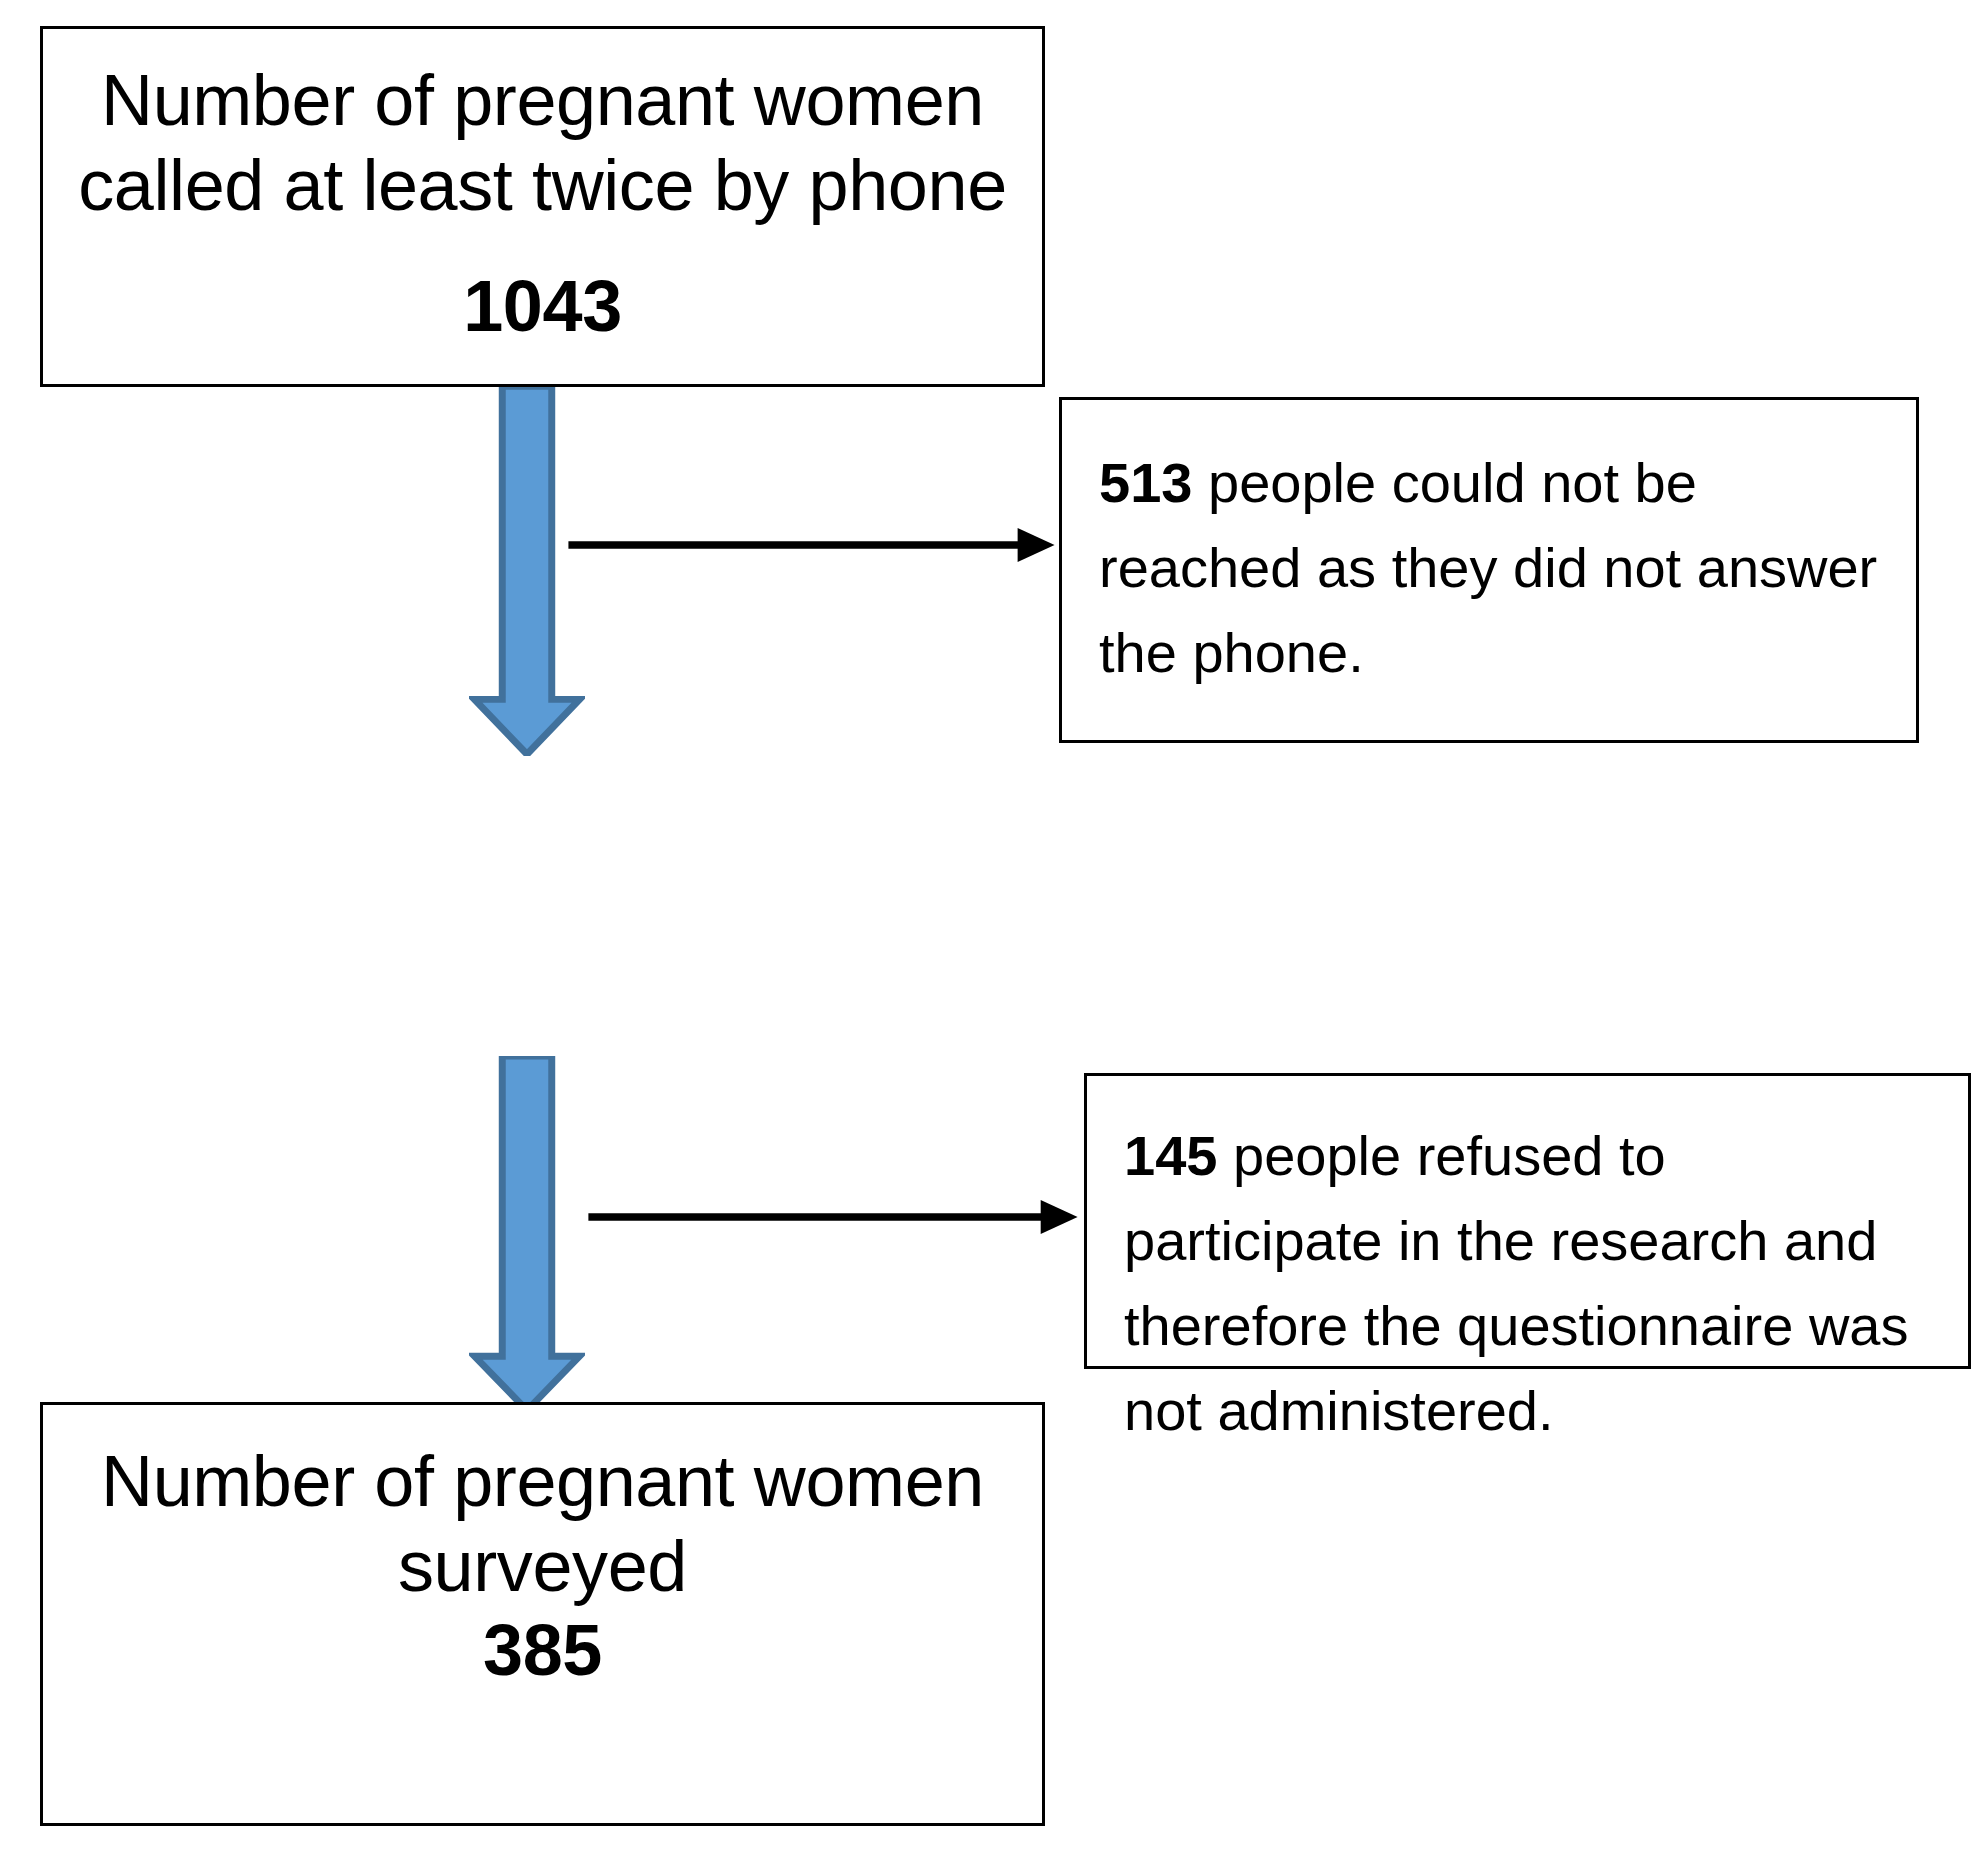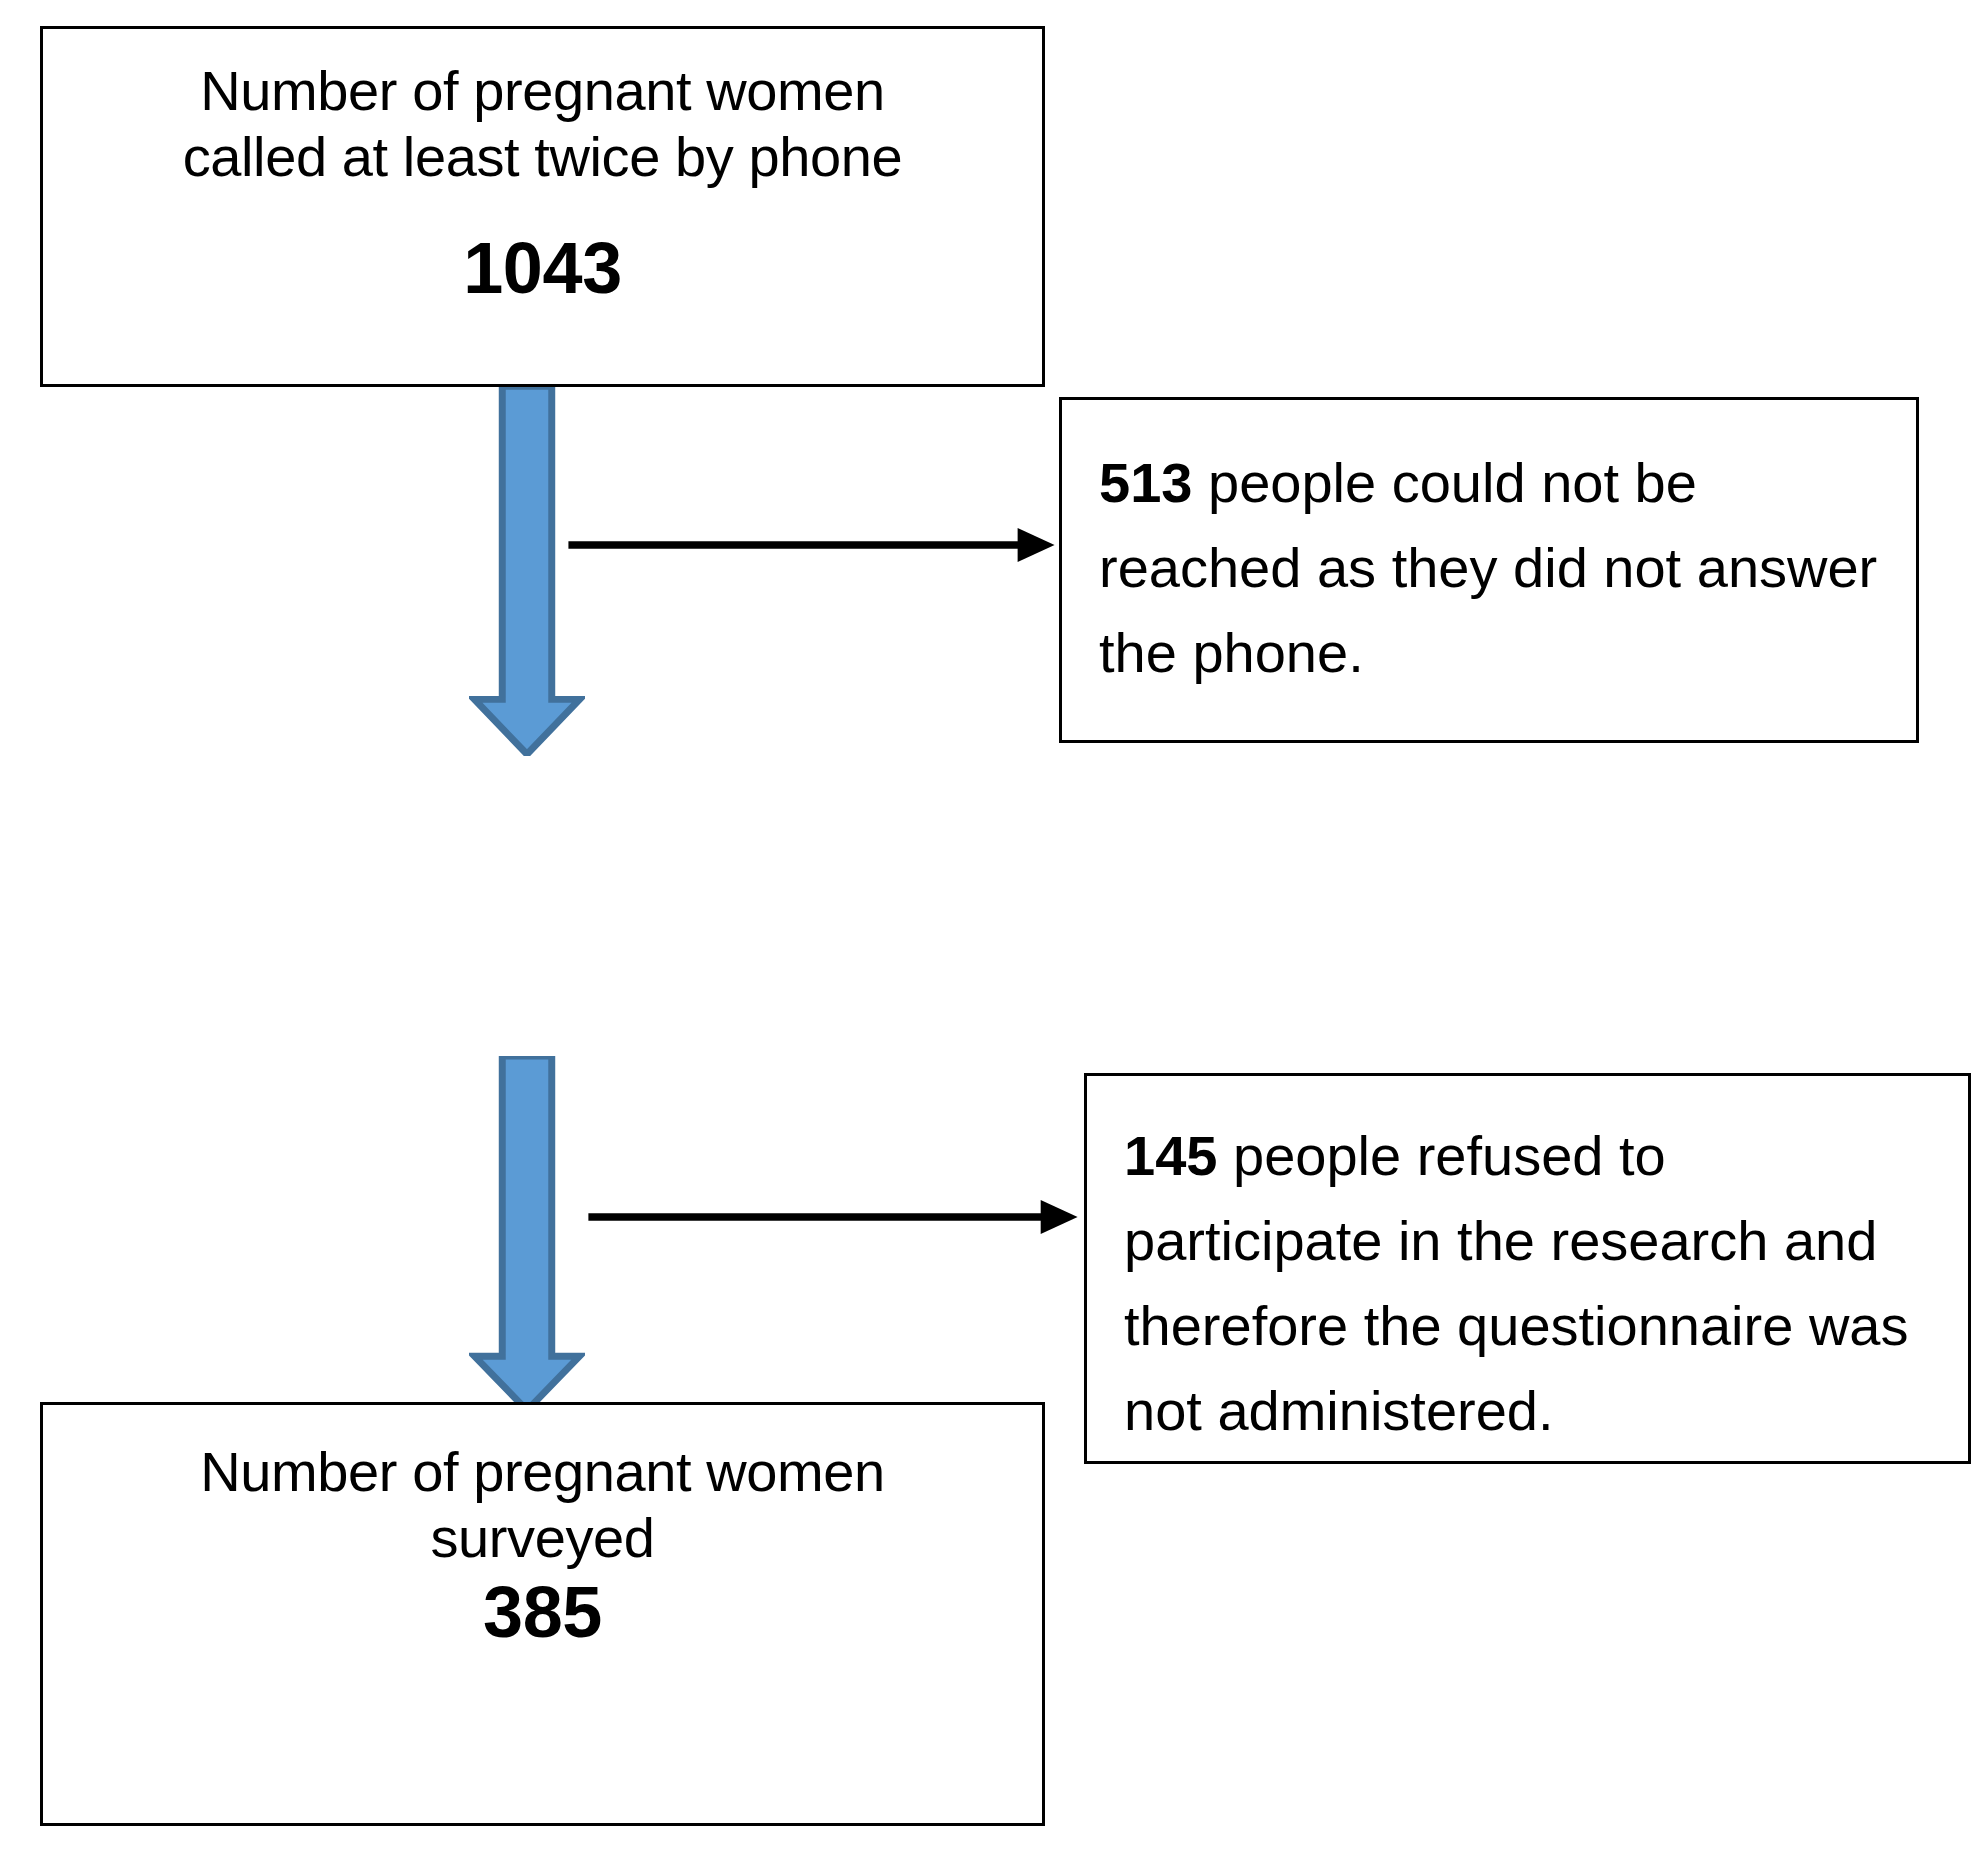--- a/index.html
+++ b/index.html
@@ -39,21 +39,21 @@
     display: flex;
     flex-direction: column;
     justify-content: flex-start;
     align-items: flex-start;
     z-index: 3;
   }
 
   
   .box-title {
     font-family: "Liberation Sans", "DejaVu Sans", sans-serif;
-    font-size: 56px;
+    font-size: 72px;
     font-weight: 400;
     line-height: 1.18;
     color: #000000;
     text-align: center;
     letter-spacing: -0.4px;
     white-space: pre-line;
   }
   .box-count {
     font-family: "Liberation Sans", "DejaVu Sans", sans-serif;
     font-size: 72px;
@@ -110,21 +110,21 @@
   <svg class="black-arrow" style="left:565px; top:525px;" width="493" height="40" viewBox="0 0 636 52">
     <line x1="2" y1="26" x2="592" y2="26" stroke="#000000" stroke-width="10"></line>
     <polygon points="586,4 634,26 586,48" fill="#000000"></polygon>
   </svg>
 
 
   <svg class="blue-arrow" style="left:469px; top:1056px;" width="116" height="356" viewBox="0 0 150 460">
     <polygon points="43,0 107,0 107,388 143,388 75,458 7,388 43,388" fill="#5B9BD5" stroke="#41719C" stroke-width="9" stroke-linejoin="miter"></polygon>
   </svg>
 
-  <div class="side-box" style="left:1084px; top:1073px; width:887px; height:391px; padding:37px 31px 0 37px;">
+  <div class="side-box" style="left:1084px; top:1073px; width:887px; height:296px; padding:37px 31px 0 37px;">
     <div class="side-text">
       <span class="num">145</span><span> people refused to participate in the research and therefore the questionnaire was not administered.</span>
     </div>
   </div>
 
   <svg class="black-arrow" style="left:585px; top:1197px;" width="496" height="40" viewBox="0 0 640 52">
     <line x1="2" y1="26" x2="596" y2="26" stroke="#000000" stroke-width="10"></line>
     <polygon points="590,4 638,26 590,48" fill="#000000"></polygon>
   </svg>
 

